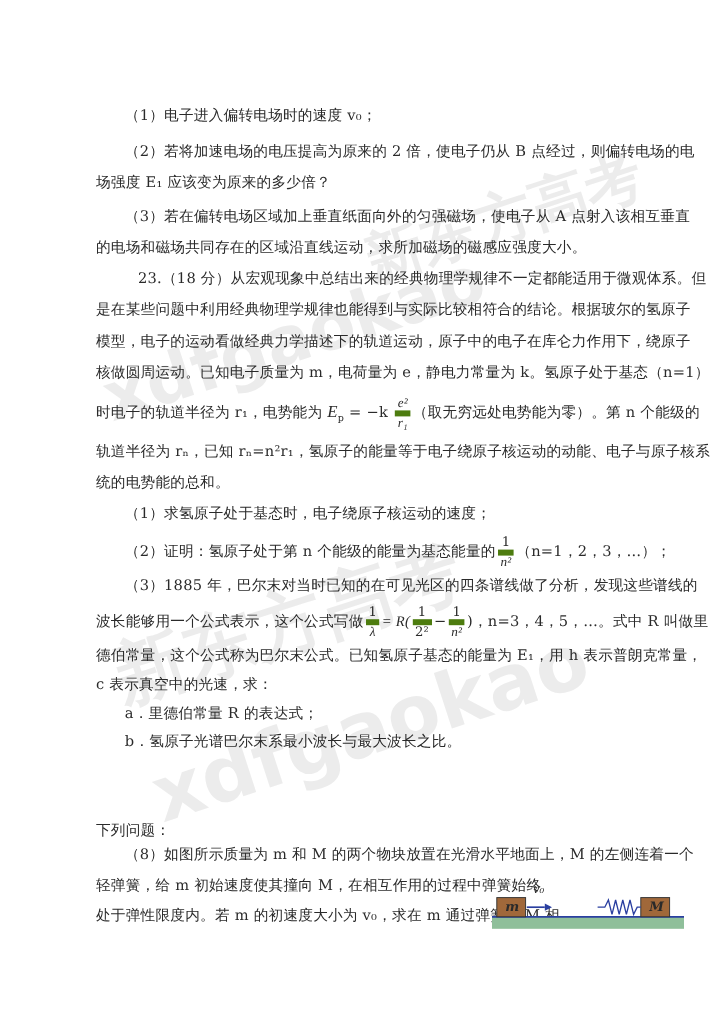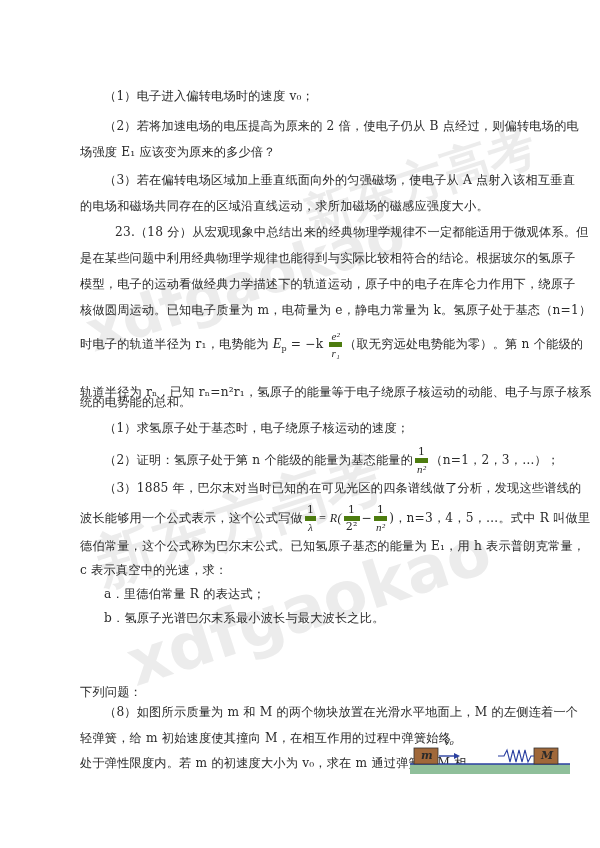--- a/index.html
+++ b/index.html
@@ -40,21 +40,21 @@
 
   <div class="line ind" style="top:224px">
     <span class="bold">23.</span><span>（18 分）</span><span>从宏观现象中总结出来的经典物理学规律不一定都能适用于微观体系。但</span>
   </div>
   <div class="line" style="top:276px">模型，电子的运动看做经典力学描述下的轨道运动，原子中的电子在库仑力作用下，绕原子</div>
   <div class="line" style="top:250px">是在某些问题中利用经典物理学规律也能得到与实际比较相符合的结论。根据玻尔的氢原子</div>
   <div class="line" style="top:302px">核做圆周运动。已知电子质量为 m，电荷量为 e，静电力常量为 k。氢原子处于基态（n=1）</div>
   <div class="line" style="top:330px">
     <span>时电子的轨道半径为 r₁，电势能为 </span><i style="font-size:14px">E</i><sub>p</sub><span> = −k </span><span class="frac"><i class="num">e²</i><i class="den">r₁</i></span><span>（取无穷远处电势能为零）。第 n 个能级的</span>
   </div>
-  <div class="line" style="top:384px">轨道半径为 rₙ，已知 rₙ=n²r₁，氢原子的能量等于电子绕原子核运动的动能、电子与原子核系</div>
+  <div class="line" style="top:368px">轨道半径为 rₙ，已知 rₙ=n²r₁，氢原子的能量等于电子绕原子核运动的动能、电子与原子核系</div>
   <div class="line" style="top:394px">统的电势能的总和。</div>
   <div class="line ind" style="top:420px">（1）求氢原子处于基态时，电子绕原子核运动的速度；</div>
   <div class="line ind" style="top:446px">
     <span>（2）证明：氢原子处于第 n 个能级的能量为基态能量的</span><span class="frac"><span class="num">1</span><i class="den">n²</i></span><span>（n=1，2，3，…）；</span>
   </div>
   <div class="line ind" style="top:480px">（3）1885 年，巴尔末对当时已知的在可见光区的四条谱线做了分析，发现这些谱线的</div>
   <div class="line" style="top:504px">
     <span>波长能够用一个公式表示，这个公式写做</span><span class="frac"><span class="num">1</span><i class="den">λ</i></span><i>= R(</i><span class="frac"><span class="num">1</span><span class="den">2²</span></span><span>−</span><span class="frac"><span class="num">1</span><i class="den">n²</i></span><span>)，n=3，4，5，…。式中 R 叫做里</span>
   </div>
   <div class="line" style="top:538px">德伯常量，这个公式称为巴尔末公式。已知氢原子基态的能量为 E₁，用 h 表示普朗克常量，</div>

